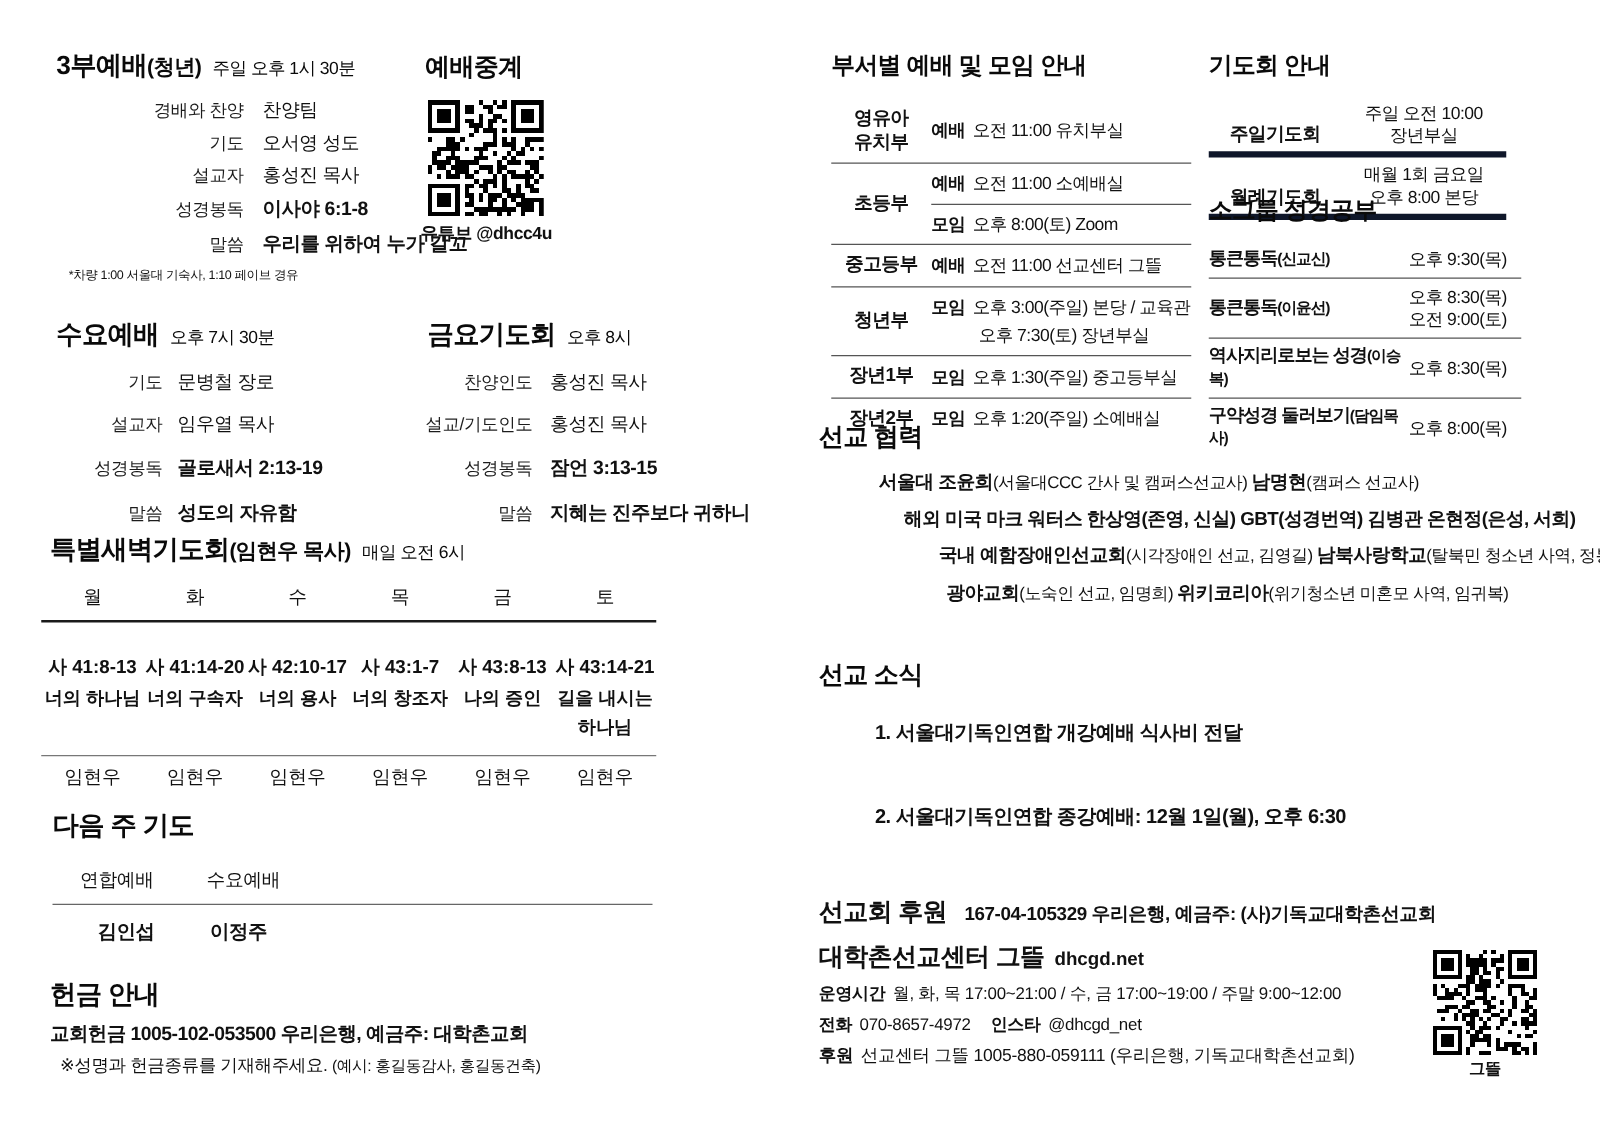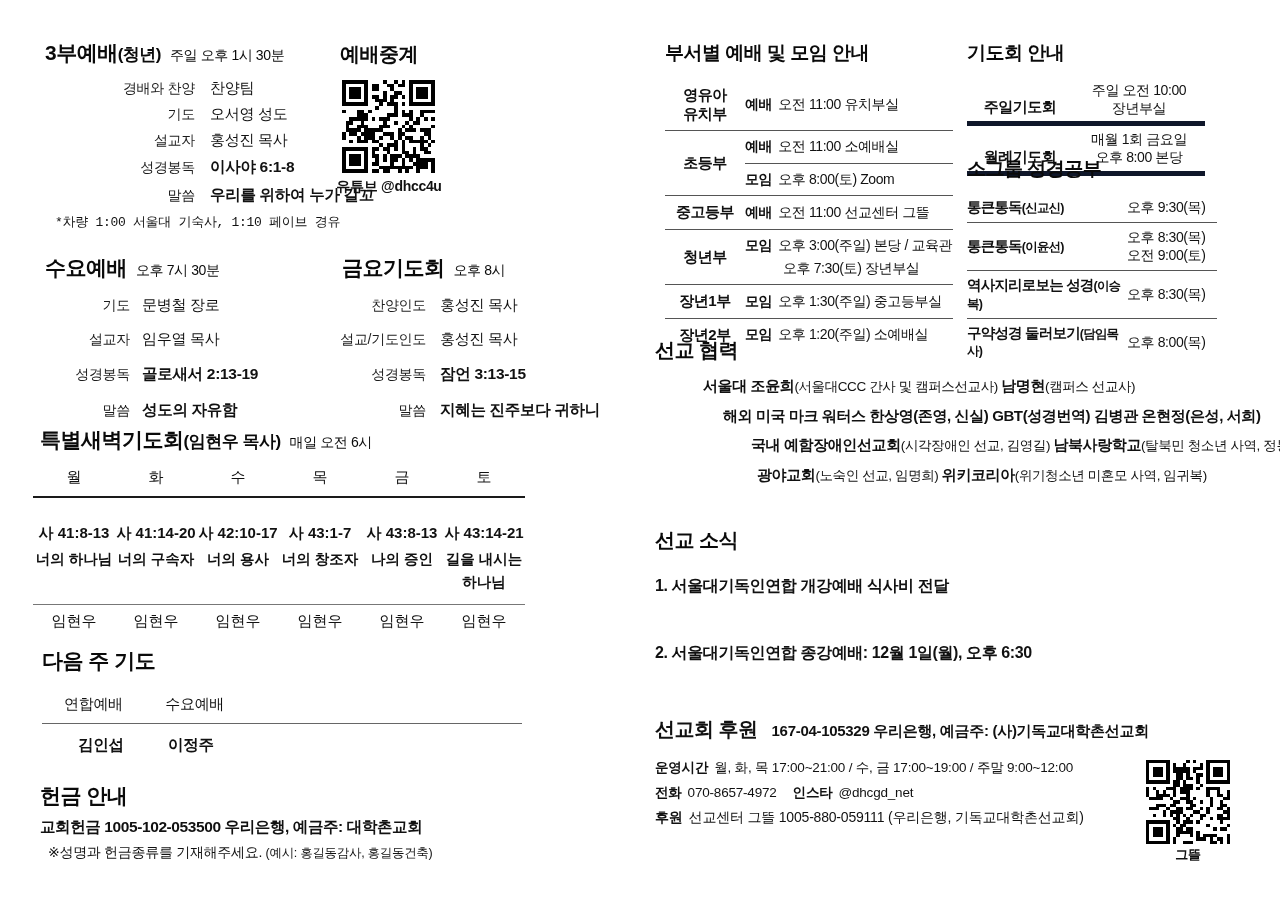--- a/index.html
+++ b/index.html
@@ -25,21 +25,21 @@
   .svc .val.b{font-weight:700;font-size:15.5px;}
   .s3 .lbl{width:150px;}
   .wed{margin-top:16px;}
   .wed .lbl{width:85px;}
   .wed .r{margin-bottom:15px;}
   .wed .val{margin-left:12px;}
   .fri{margin-top:16px;}
   .fri .lbl{width:132px;}
   .fri .r{margin-bottom:15px;}
   .fri .val{margin-left:14px;}
-  .note{font-size:13px;margin-top:2px;padding-left:10px;letter-spacing:-0.3px;font-family:Liberation Mono, monospace;}
+  .note{font-size:10px;margin-top:2px;padding-left:10px;letter-spacing:-0.3px;}
 
   
   .dawn-row{display:grid;grid-template-columns:repeat(6,1fr);text-align:center;}
   .dawn-days{margin-top:16px;padding-bottom:9px;border-bottom:2px solid #1a1a1a;font-size:15px;}
   .dawn-refs{padding-top:26px;font-weight:700;font-size:15px;}
   .dawn-refs div{white-space:nowrap;}
   .dawn-themes{padding-top:5px;padding-bottom:11px;border-bottom:1px solid #777;font-weight:700;font-size:14.5px;word-break:keep-all;line-height:1.55;}
   .dawn-leaders{padding-top:7px;font-size:15px;}
 
   
@@ -88,21 +88,21 @@
   .coop{margin-top:14px;}
   .coop-line{font-size:15px;margin-bottom:10px;letter-spacing:-0.4px;white-space:nowrap;line-height:1.3;}
   .coop-line.i0{margin-left:48px;}
   .coop-line.i1{margin-left:68px;}
   .coop-line.i2{margin-left:96px;}
   .coop-line.i3{margin-left:102px;}
   .cb{font-weight:700;}
   .cs{font-size:13.5px;}
 
   
-  .news-item{font-size:16px;font-weight:600;letter-spacing:-0.4px;white-space:nowrap;}
+  .news-item{font-size:16px;font-weight:600;letter-spacing:-0.4px;white-space:nowrap;margin-left:45px;}
   .news-item.n1{margin-top:24px;}
   .news-item.n2{margin-top:46px;}
 
   
   .ms{display:flex;align-items:baseline;white-space:nowrap;}
   .ms-title{font-size:20px;font-weight:800;letter-spacing:-0.5px;}
   .ms-acc{font-size:15px;font-weight:700;margin-left:14px;letter-spacing:-0.3px;}
   .ct-head{display:flex;align-items:baseline;white-space:nowrap;}
   .ct-title{font-size:20px;font-weight:800;letter-spacing:-0.5px;}
   .ct-url{font-size:15px;font-weight:700;margin-left:8px;}
@@ -578,20 +578,24 @@
     <div class="news-item n1">1. 서울대기독인연합 개강예배 식사비 전달</div>
     <div class="news-item n2">2. 서울대기독인연합 종강예배: 12월 1일(월), 오후 6:30</div>
   </section>
 
   <section class="abs ms" style="left:655px;top:716px;">
     <div class="ms-title">선교회 후원</div>
     <div class="ms-acc">167-04-105329 우리은행, 예금주: (사)기독교대학촌선교회</div>
   </section>
 
   <section class="abs" style="left:655px;top:752px;width:480px;">
+    <div class="ct-head">
+      <div class="ct-title">대학촌선교센터 그뜰</div>
+      <div class="ct-url">dhcgd.net</div>
+    </div>
     <div class="ct-line"><span class="bl">운영시간</span><span>월, 화, 목 17:00~21:00 / 수, 금 17:00~19:00 / 주말 9:00~12:00</span></div>
     <div class="ct-line"><span class="bl">전화</span><span>070-8657-4972</span><span class="bl gap">인스타</span><span>@dhcgd_net</span></div>
     <div class="ct-line sp"><span class="bl">후원</span><span>선교센터 그뜰 1005-880-059111 (우리은행, 기독교대학촌선교회)</span></div>
   </section>
 
   <div class="qr" style="left:1146px;top:760px;width:84px;height:84px;">
       <svg viewBox="0 0 25 25" shape-rendering="crispEdges" style="width: 100%; height: 100%; display: block;">
         <rect x="0" y="0" width="25" height="25" fill="#ffffff"></rect>
         <rect x="12" y="0" width="1" height="1" fill="#000"></rect>
         <rect x="14" y="0" width="1" height="1" fill="#000"></rect>

